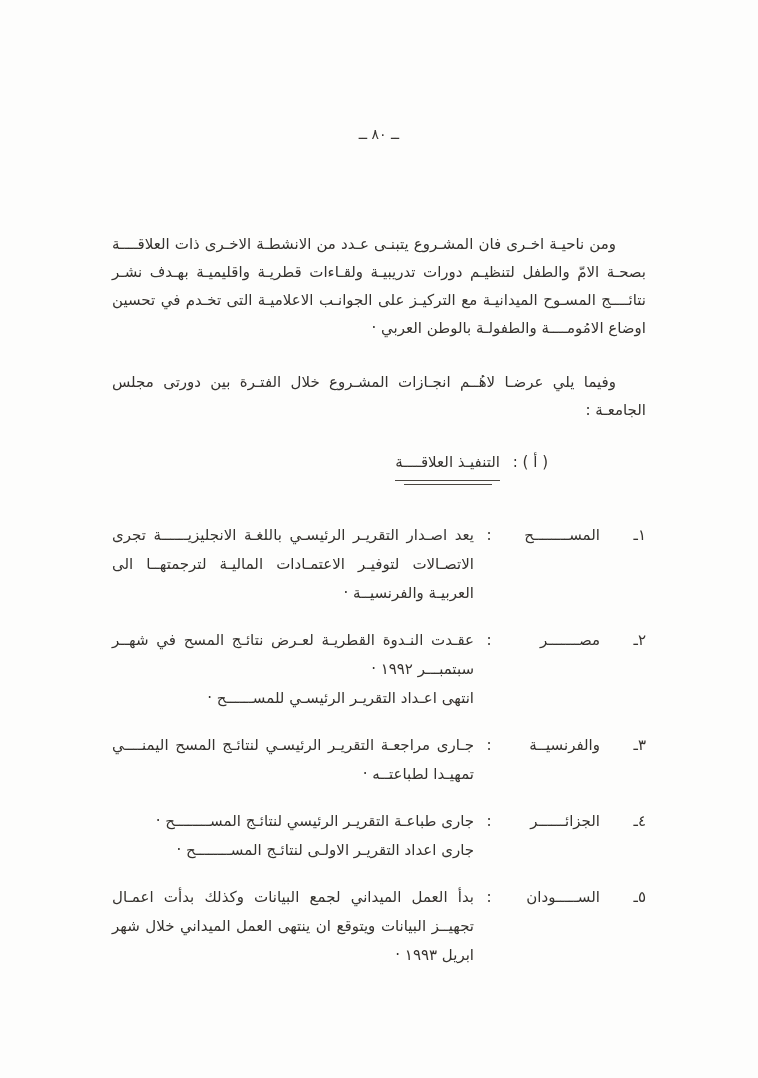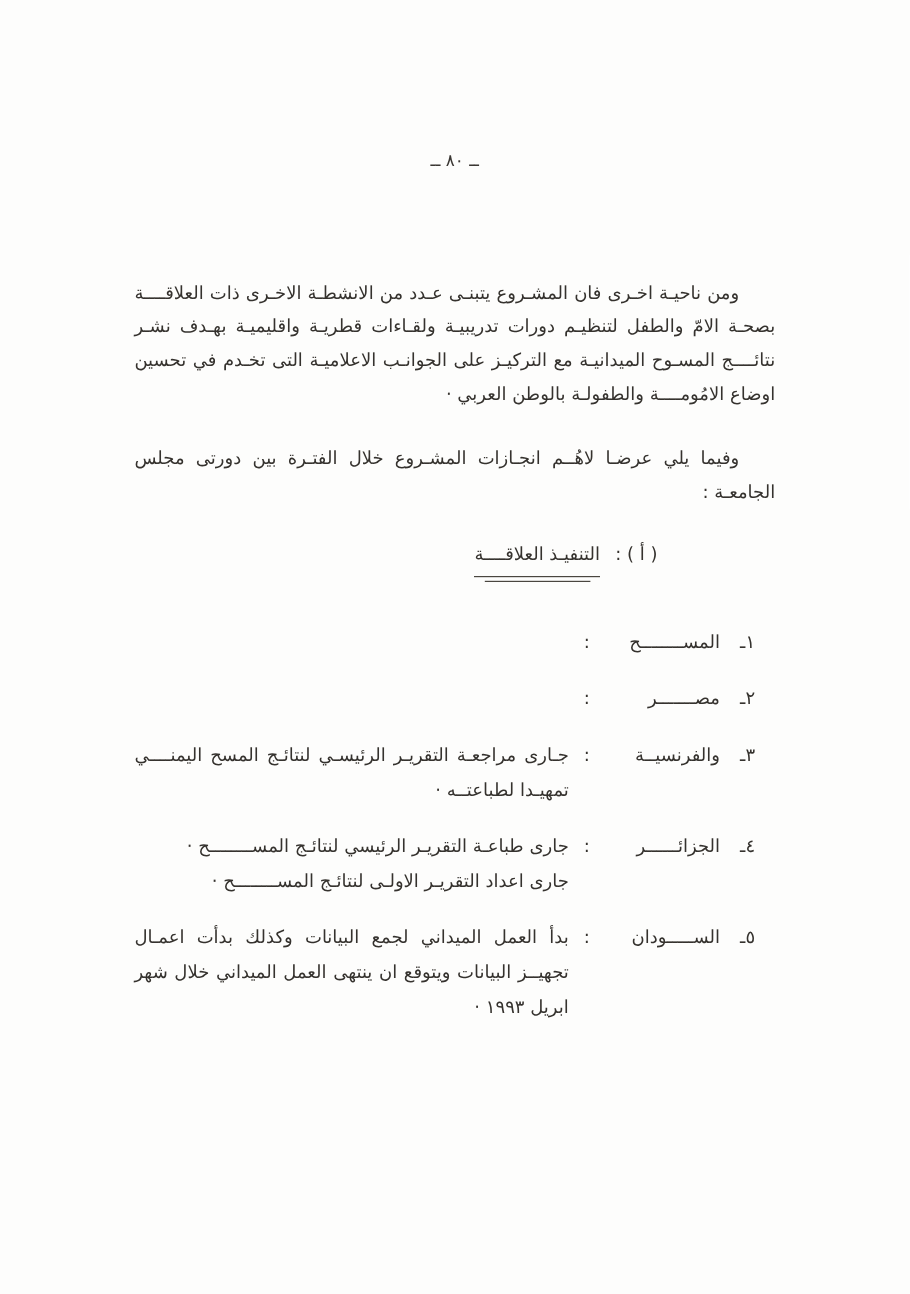--- a/index.html
+++ b/index.html
@@ -64,21 +64,21 @@
     border-bottom: 1px solid #4a4640;
   }
   .items { width: 100%; }
   .item {
     display: flex;
     align-items: flex-start;
     margin-bottom: 18px;
     font-size: 15px;
     line-height: 29px;
   }
-  .item-num  { flex: 0 0 46px; text-align: center; }
+  .item-num  { flex: 0 0 46px; }
   .item-country { flex: 0 0 96px; }
   .item-colon {
     flex: 0 0 30px;
     text-align: center;
   }
   .item-text {
     flex: 1;
     text-align: justify;
     text-align-last: right;
     white-space: pre-line;
@@ -101,26 +101,29 @@
       <span class="heading-prefix">( أ ) :</span>
       <span class="heading-title">التنفيـذ العلاقــــة</span>
     </div>
 
     <div class="items">
 
       <div class="item">
         <span class="item-num">١ـ</span>
         <span class="item-country">المســــــــح</span>
         <span class="item-colon">:</span>
+        <span class="item-text">يعد اصـدار التقريـر الرئيسـي باللغـة الانجليزيــــــة تجرى الاتصـالات لتوفيـر الاعتمـادات الماليـة لترجمتهــا الى العربيـة والفرنسيــة ·</span>
       </div>
 
       <div class="item">
         <span class="item-num">٢ـ</span>
         <span class="item-country">مصـــــــر</span>
         <span class="item-colon">:</span>
+        <span class="item-text">عقـدت النـدوة القطريـة لعـرض نتائـج المسح في شهــر سبتمبـــر ١٩٩٢ ·
+انتهى اعـداد التقريـر الرئيسـي للمســــــح ·</span>
       </div>
 
       <div class="item">
         <span class="item-num">٣ـ</span>
         <span class="item-country">والفرنسيــة</span>
         <span class="item-colon">:</span>
         <span class="item-text">جـارى مراجعـة التقريـر الرئيسـي لنتائـج المسح اليمنــــي تمهيـدا لطباعتــه ·</span>
       </div>
 
       <div class="item">

